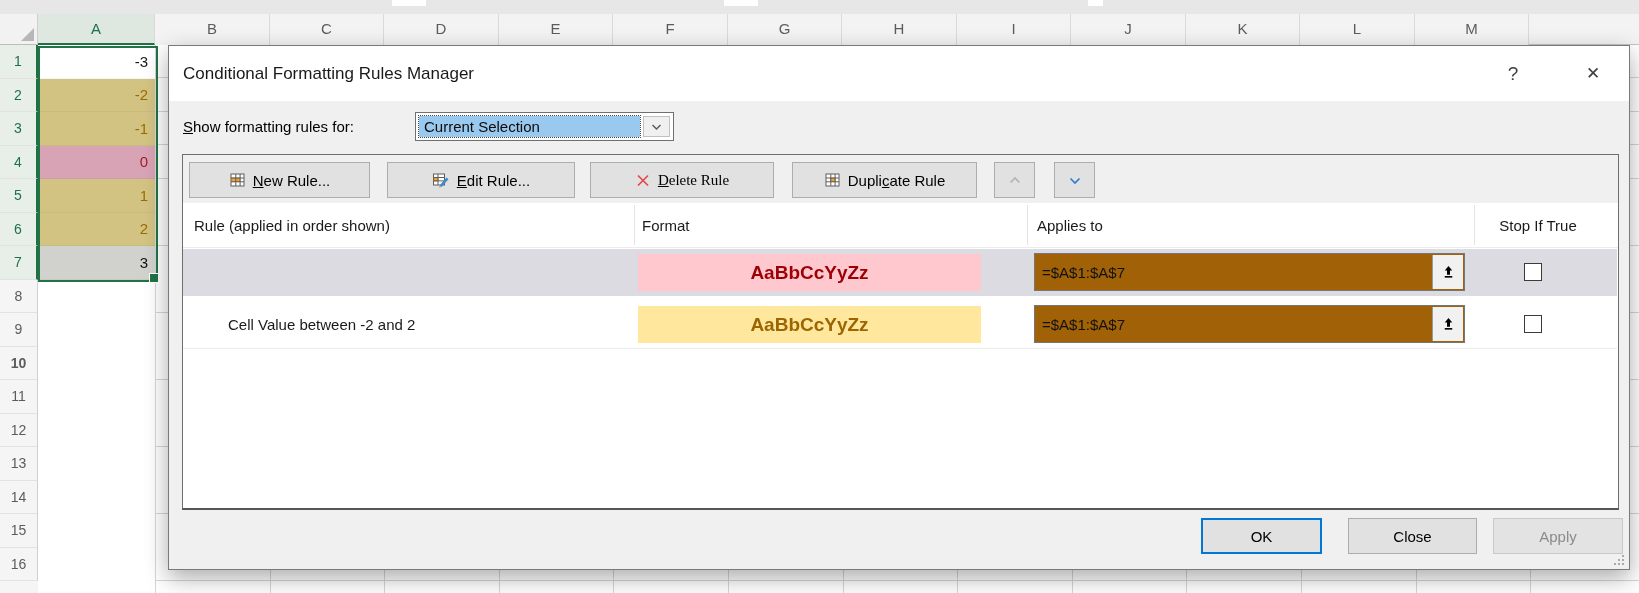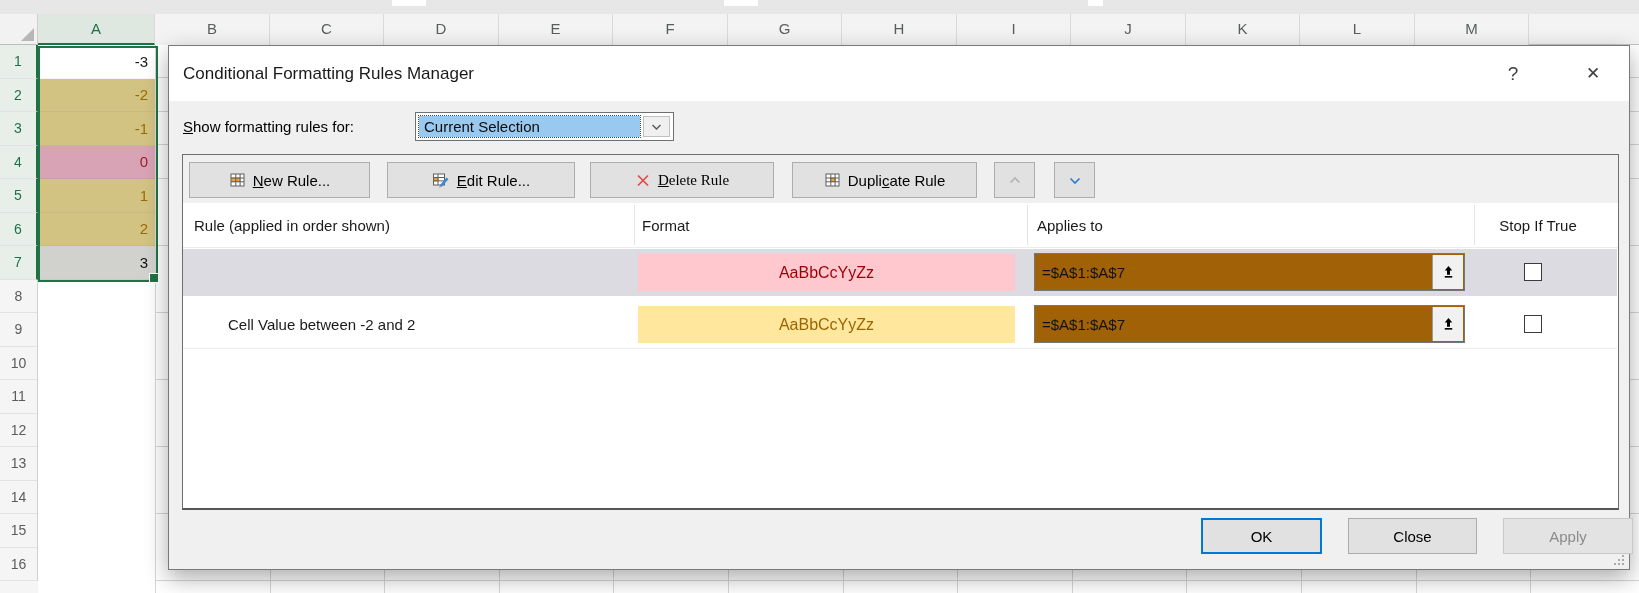--- a/index.html
+++ b/index.html
@@ -69,22 +69,22 @@
           box-sizing:border-box;display:flex;align-items:center;justify-content:center;}
 
   .list-head{position:absolute;left:0;top:48px;right:0;height:45px;background:#ffffff;
              border-bottom:1px solid #ececec;box-sizing:border-box;font-size:15px;color:#1a1a1a;}
   .lh-cell{position:absolute;top:0;height:45px;display:flex;align-items:center;}
   .lh-sep{position:absolute;top:2px;bottom:2px;width:1px;background:#e3e3e3;}
 
   .rule-row{position:absolute;left:0;right:1px;height:47px;}
   .rule-row .rule-text{position:absolute;left:45px;top:0;height:47px;display:flex;align-items:center;
                        font-size:15px;color:#1a1a1a;}
-  .swatch{position:absolute;left:455px;top:5px;width:377px;height:37px;display:flex;
-          align-items:center;justify-content:center;font-size:16px;}
+  .swatch{position:absolute;left:455px;top:5px;width:343px;height:37px;display:flex;
+          align-items:center;justify-content:center;font-size:19px;font-weight:bold;}
   .applies{position:absolute;left:851px;top:4px;width:431px;height:38px;background:#a16207;
            border:1px solid #767676;box-sizing:border-box;}
   .applies .val{position:absolute;left:7px;top:0;bottom:0;display:flex;align-items:center;
                 font-size:15px;color:#111;}
   .collapse-btn{position:absolute;right:1px;top:1px;bottom:1px;width:30px;background:#f1f1f1;
                 border-left:1px solid #9a9a9a;display:flex;align-items:center;justify-content:center;}
   .cb{position:absolute;left:1341px;top:14px;width:18px;height:18px;background:#ffffff;
       border:1px solid #3b3b3b;box-sizing:border-box;}
 
   .foot-btn{position:absolute;top:472px;height:36px;background:#e1e1e1;border:1px solid #adadad;
@@ -130,21 +130,21 @@
 <div class="abs row-head-col">
     <div class="row-h active" style="top: 0px; height: 33.5px;">1</div>
     <div class="row-h active" style="top: 33.5px; height: 33.5px;">2</div>
     <div class="row-h active" style="top: 67px; height: 33.5px;">3</div>
     <div class="row-h active" style="top: 100.5px; height: 33.5px;">4</div>
     <div class="row-h active" style="top: 134px; height: 33.5px;">5</div>
     <div class="row-h active" style="top: 167.5px; height: 33.5px;">6</div>
     <div class="row-h active" style="top: 201px; height: 33.5px;">7</div>
     <div class="row-h" style="top: 234.5px; height: 33.5px;">8</div>
     <div class="row-h" style="top: 268px; height: 33.5px;">9</div>
-    <div class="row-h" style="top: 301.5px; height: 33.5px;">10</div>
+    <div class="row-h" style="top: 301.5px; height: 33.5px; font-weight: bold;">10</div>
     <div class="row-h" style="top: 335px; height: 33.5px;">11</div>
     <div class="row-h" style="top: 368.5px; height: 33.5px;">12</div>
     <div class="row-h" style="top: 402px; height: 33.5px;">13</div>
     <div class="row-h" style="top: 435.5px; height: 33.5px;">14</div>
     <div class="row-h" style="top: 469px; height: 33.5px;">15</div>
     <div class="row-h" style="top: 502.5px; height: 33.5px;">16</div>
   </div>
 <div class="abs" id="cells-layer" style="z-index:1;">
     <div class="abs cell" style="top: 45px; background: rgb(255, 255, 255); color: rgb(26, 26, 26);">-3</div>
     <div class="abs cell" style="top: 78.5px; background: rgb(210, 195, 131); color: rgb(154, 108, 0);">-2</div>
@@ -274,21 +274,21 @@
             <rect x="4" y="12.3" width="8" height="1.7" fill="#000"></rect>
           </svg>
         </div>
       </div>
       <div class="cb" role="checkbox" aria-checked="false"></div>
     </div>
   </div>
 
   <button class="foot-btn default" style="left:1032px;width:121px;">OK</button>
   <button class="foot-btn" style="left:1179px;width:129px;">Close</button>
-  <button class="foot-btn disabled" style="left:1324px;width:130px;margin-left:10px;">Apply</button>
+  <button class="foot-btn disabled" style="left:1324px;width:130px;">Apply</button>
 
   <div class="abs grip">
     <i style="right:0;bottom:0;"></i>
       <i style="right:4px;bottom:0;"></i>
       <i style="right:8px;bottom:0;"></i>
     <i style="right:0;bottom:4px;"></i>
       <i style="right:4px;bottom:4px;"></i>
     <i style="right:0;bottom:8px;"></i>
   </div>
 </div>

